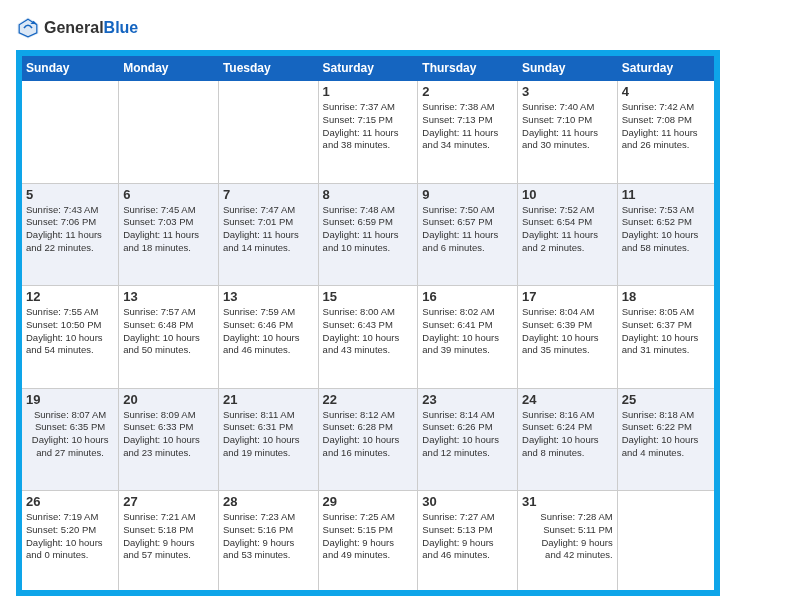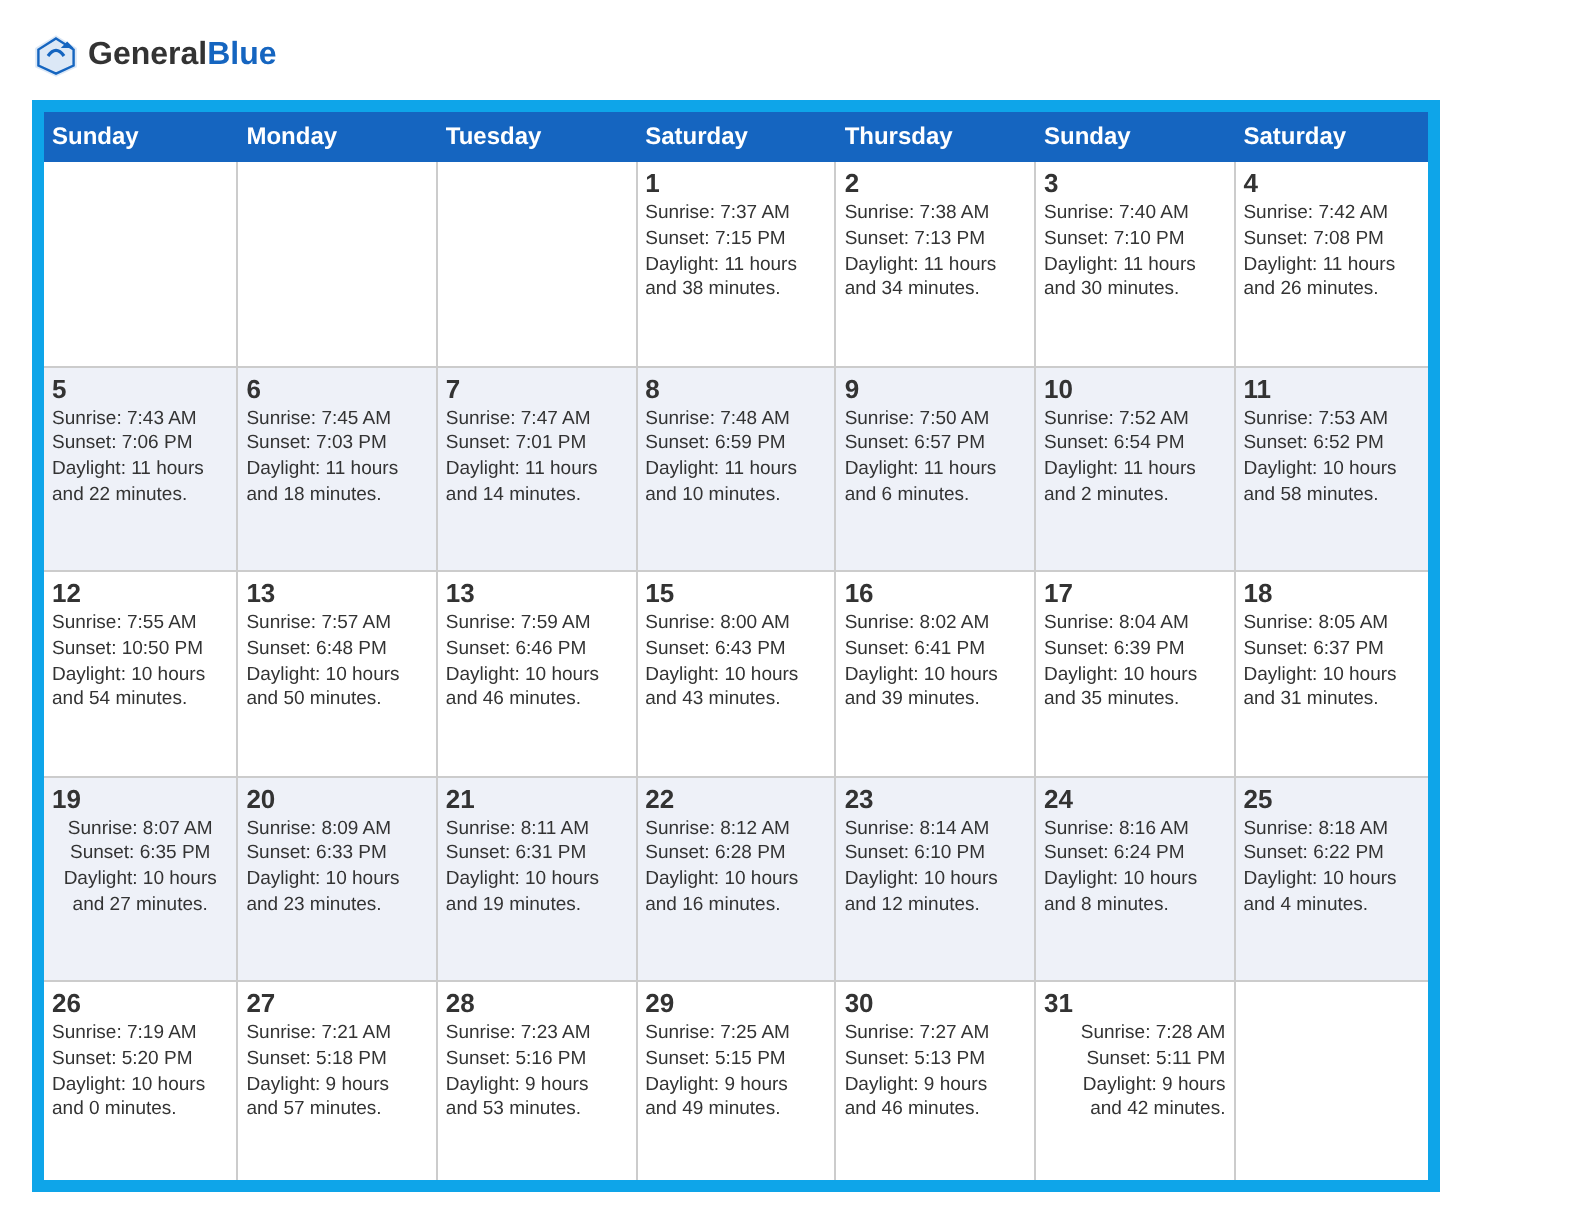--- a/index.html
+++ b/index.html
@@ -283,21 +283,21 @@
           <td>
             <div class="cell-day">22</div>
             <div class="cell-info" style="white-space: pre-line;">Sunrise: 8:12 AM
 Sunset: 6:28 PM
 Daylight: 10 hours
 and 16 minutes.</div>
           </td>
           <td>
             <div class="cell-day">23</div>
             <div class="cell-info" style="white-space: pre-line;">Sunrise: 8:14 AM
-Sunset: 6:10 PM
+Sunset: 6:26 PM
 Daylight: 10 hours
 and 12 minutes.</div>
           </td>
           <td>
             <div class="cell-day">24</div>
             <div class="cell-info" style="white-space: pre-line;">Sunrise: 8:16 AM
 Sunset: 6:24 PM
 Daylight: 10 hours
 and 8 minutes.</div>
           </td>

